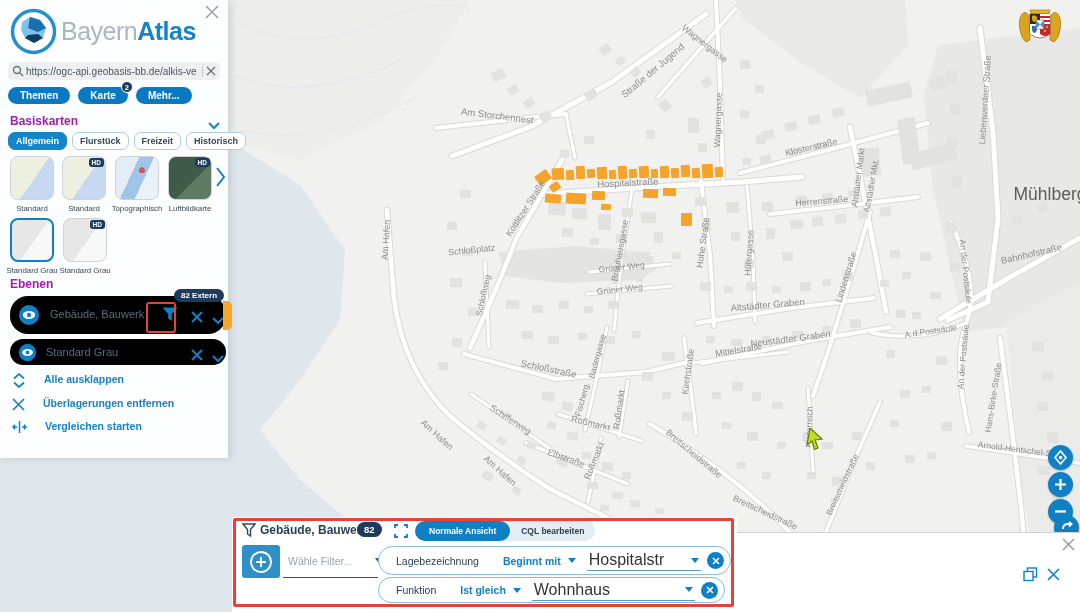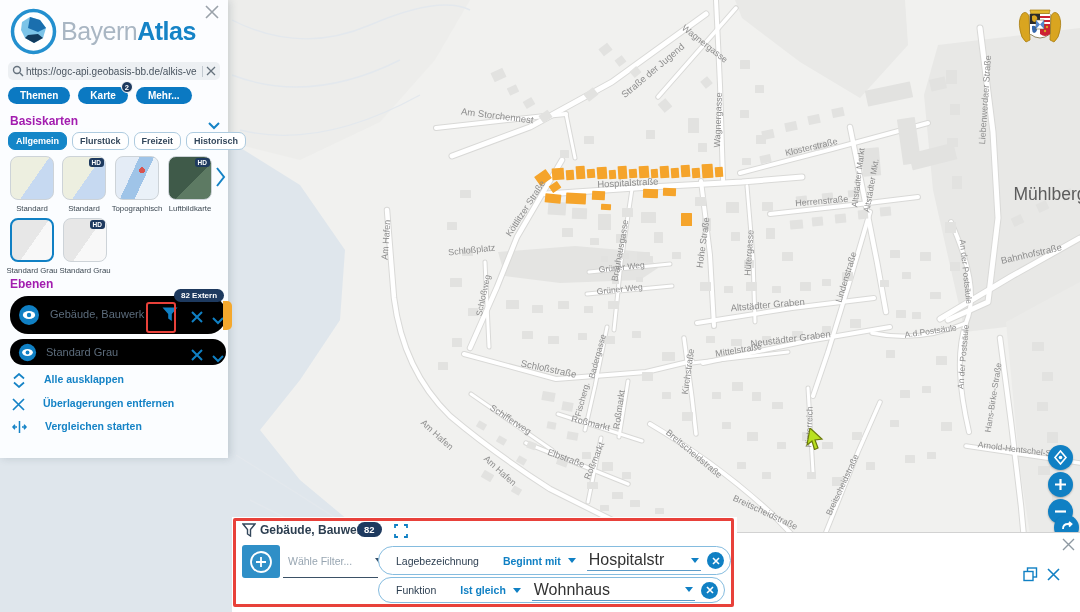--- a/index.html
+++ b/index.html
@@ -659,20 +659,24 @@
           <path d="M1,1 H13 L8.5,6.5 V13 L5.5,11 V6.5 Z" fill="none" stroke="#33475b" stroke-width="1.4"></path>
         </svg>
     </span>
     <span class="fp-title">Gebäude, Bauwerk</span>
     <span class="fp-badge">82</span>
     <span style="position:absolute;left:162px;top:7px;cursor:pointer;">
       <svg width="14" height="14" viewBox="0 0 14 14">
           <path d="M1,4 V1 H4 M10,1 H13 V4 M13,10 V13 H10 M4,13 H1 V10" fill="none" stroke="#1080c4" stroke-width="1.8"></path>
         </svg>
     </span>
+    <span class="fp-toggle">
+      <span class="tg-on">Normale Ansicht</span>
+      <span class="tg-off">CQL bearbeiten</span>
+    </span>
 
     <button class="add-btn">
       <svg width="24" height="24" viewBox="0 0 24 24">
           <circle cx="12" cy="12" r="10" fill="none" stroke="#fff" stroke-width="1.8"></circle>
           <path d="M12,7 V17 M7,12 H17" stroke="#fff" stroke-width="1.8"></path>
         </svg>
     </button>
     <span class="choose">
       <span class="ctext">Wähle Filter...</span>
       <svg width="9" height="6" viewBox="0 0 9 6">

